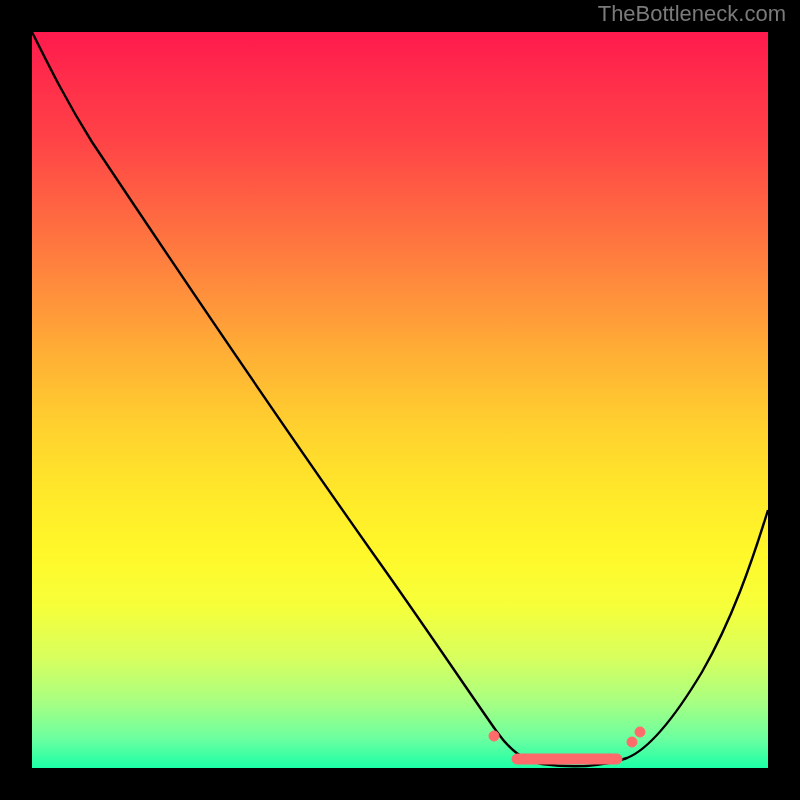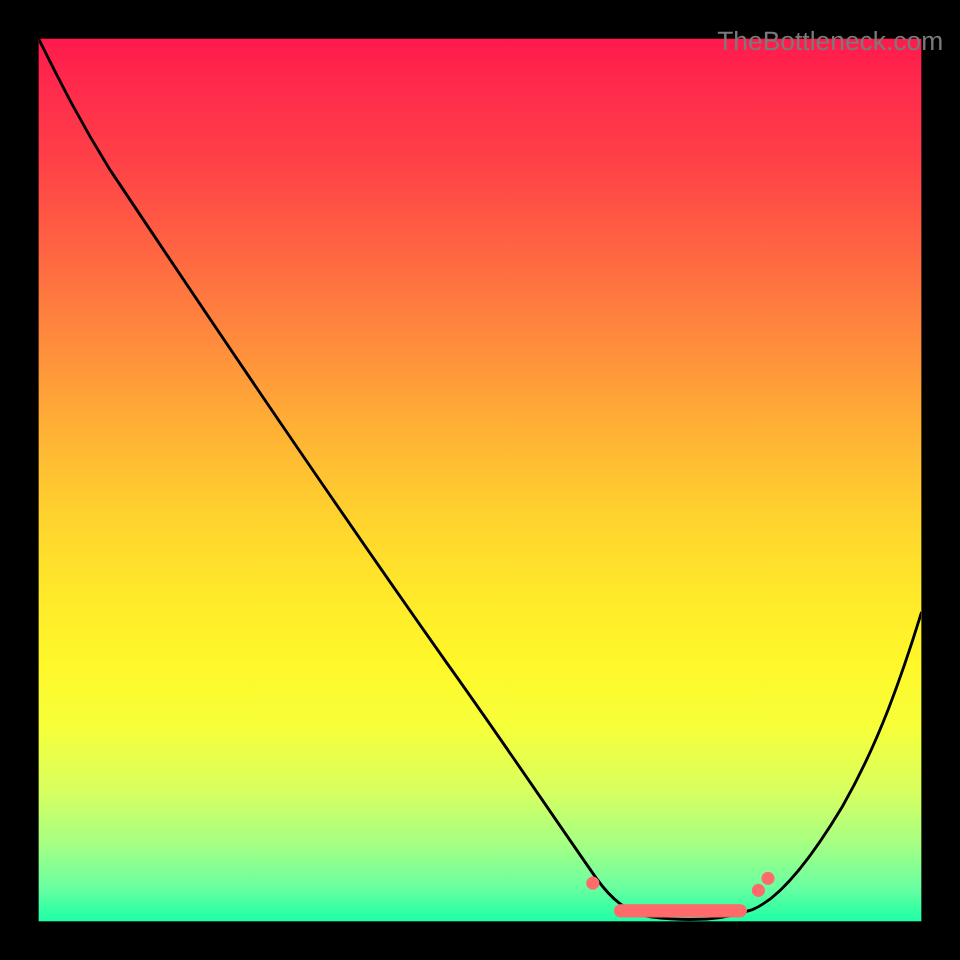--- a/index.html
+++ b/index.html
@@ -5,21 +5,21 @@
   * { margin: 0; padding: 0; box-sizing: border-box; }
   body {
     width: 800px;
     height: 800px;
     background: #000;
     position: relative;
     font-family: Arial, sans-serif;
   }
   .watermark {
     position: absolute;
-    top: 22px;
+    top: 1px;
     right: 14px;
     color: #7a7a7a;
     font-size: 22px;
     font-weight: 500;
     z-index: 10;
   }
   .plot-area {
     position: absolute;
     left: 32px;
     top: 32px;

